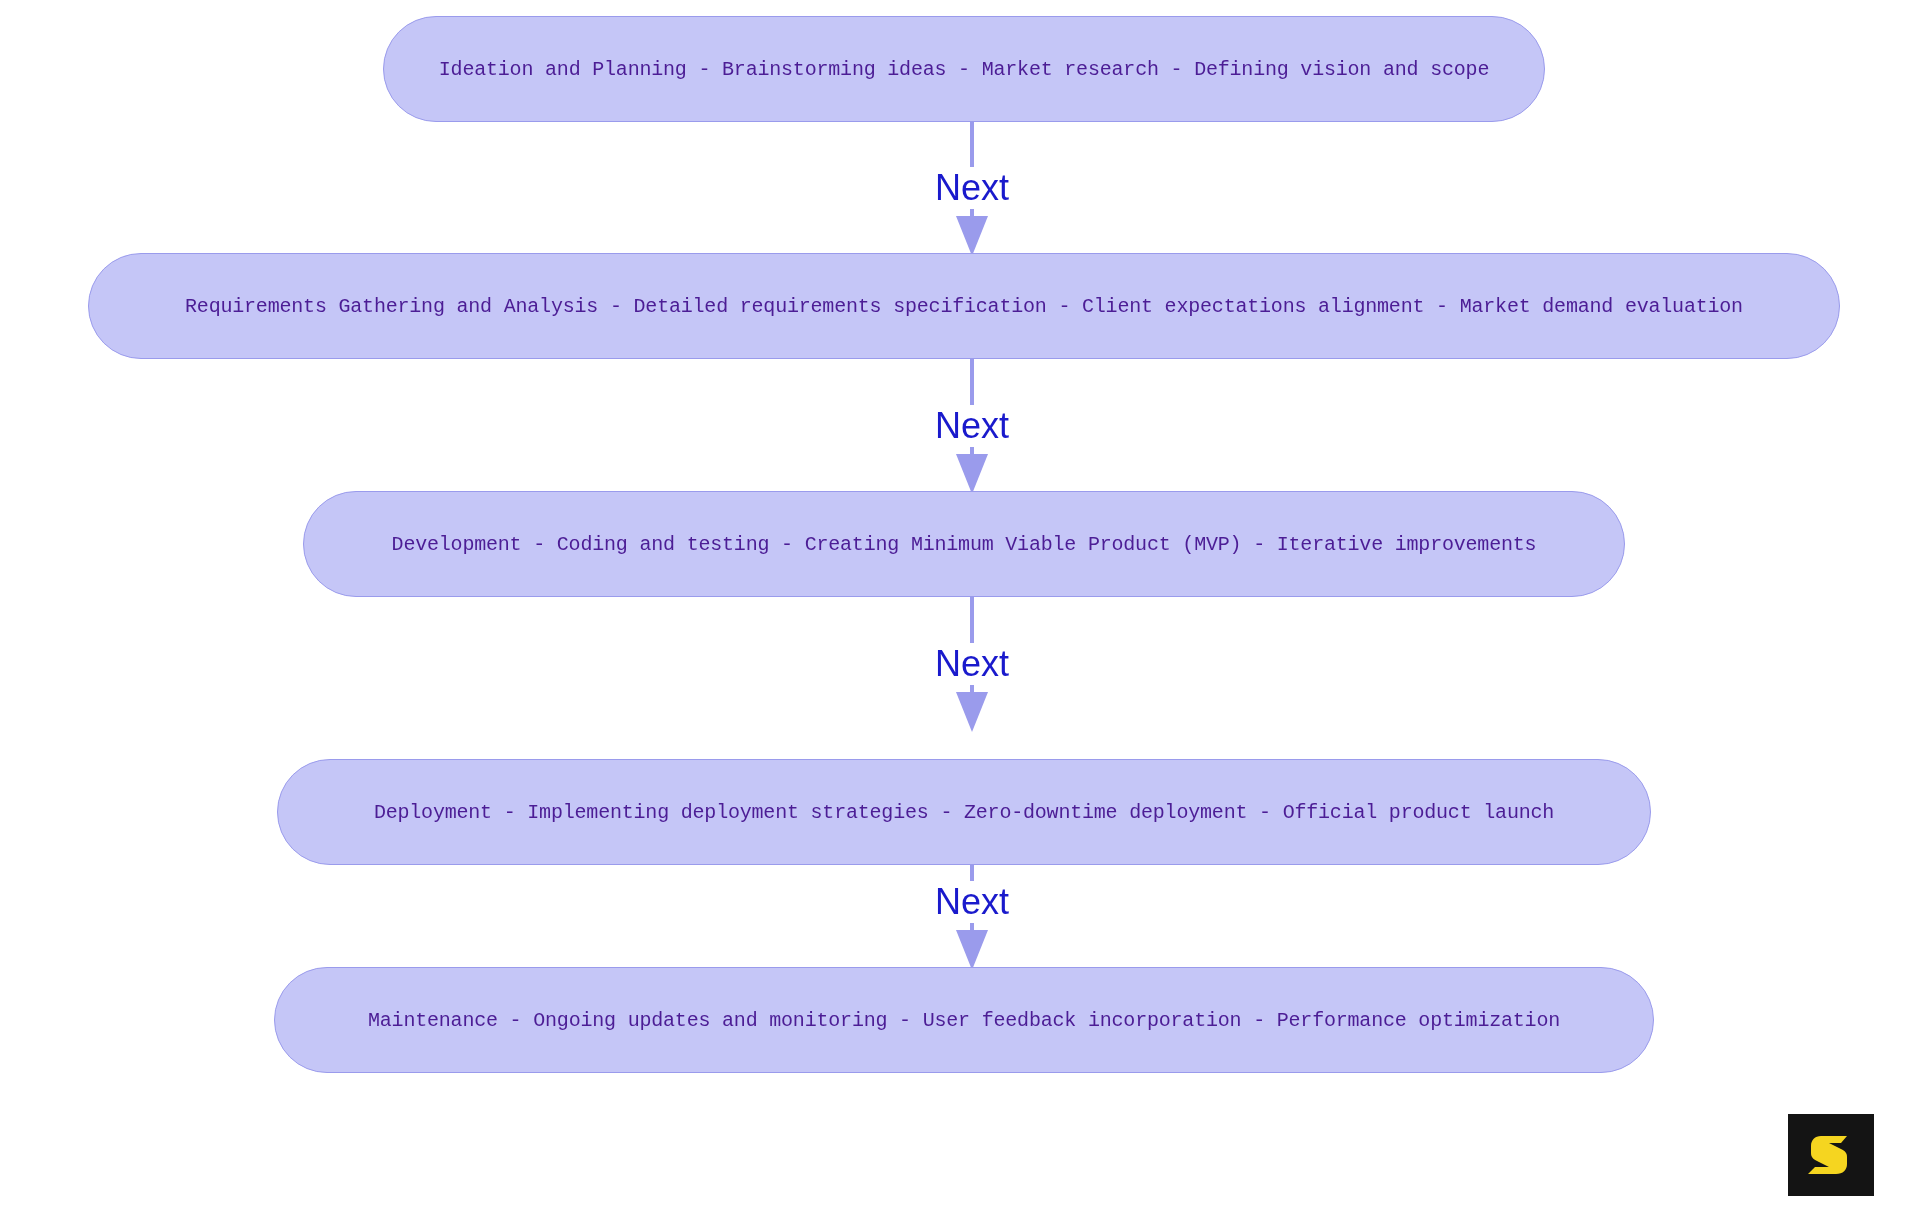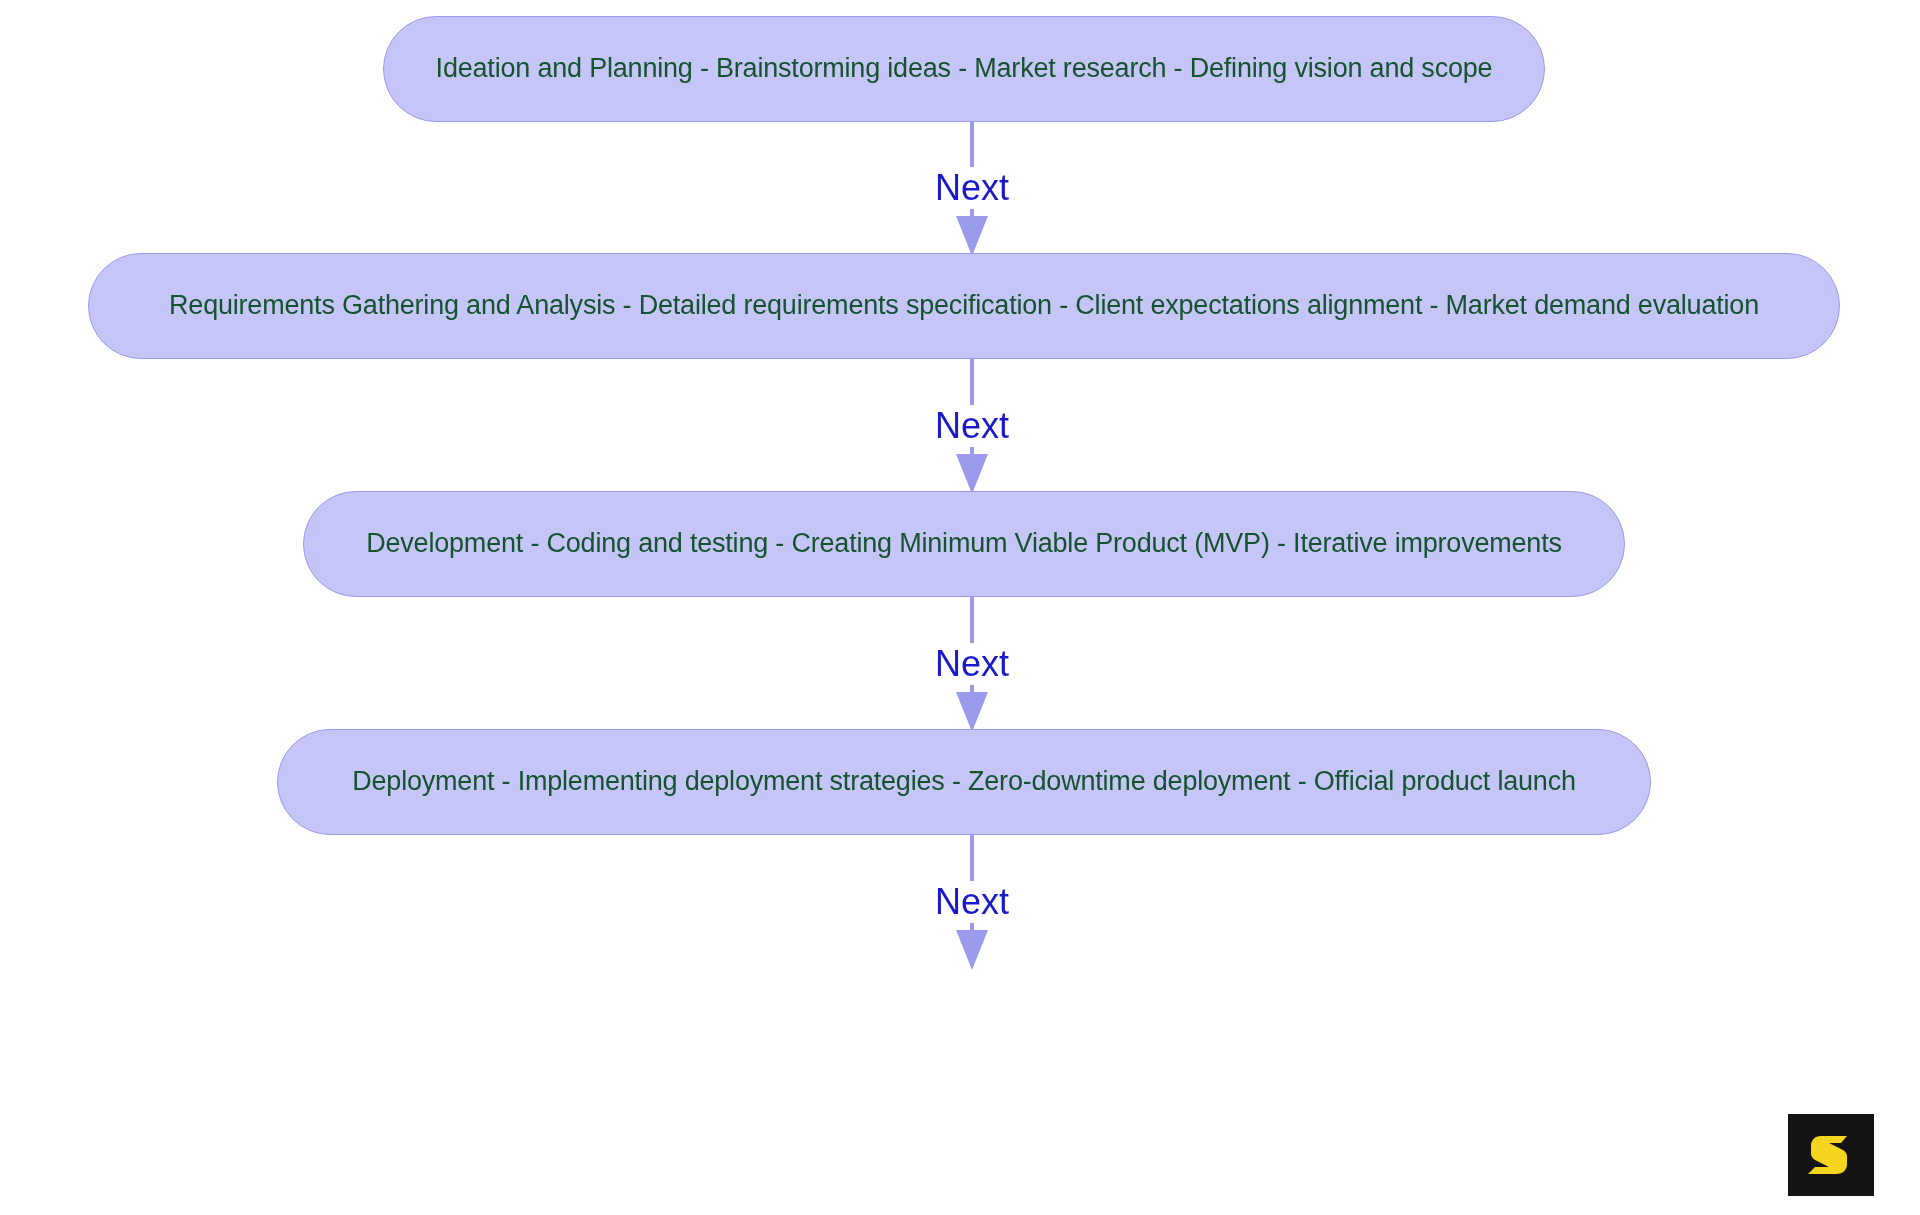--- a/index.html
+++ b/index.html
@@ -36,23 +36,23 @@
     box-sizing: border-box;
     background: #c5c6f7;
     border: 1px solid #9a9bec;
     border-radius: 999px;
     display: flex;
     align-items: center;
     justify-content: center;
     padding: 0 34px;
   }
   .node-label {
-    color: #14532d;
-    font-family: Liberation Sans, sans-serif;
-    font-size: 27px;
+    color: #4c1d95;
+    font-family: Liberation Mono, monospace;
+    font-size: 20px;
     line-height: 1.15;
     white-space: nowrap;
     letter-spacing: -0.2px;
   }
 
   .edge-label {
     position: absolute;
     transform: translate(-50%, -50%);
     color: #1a1acc;
     font-family: "Liberation Sans", sans-serif;
@@ -106,24 +106,27 @@
   </div>
 
   <div class="node" id="node-development" style="left:303px; top:491px; width:1322px; height:106px;">
     <span class="node-label">Development - Coding and testing - Creating Minimum Viable Product (MVP) - Iterative improvements</span>
   </div>
 
   <div class="node" id="node-requirements" style="left:88px; top:253px; width:1752px; height:106px;">
     <span class="node-label">Requirements Gathering and Analysis - Detailed requirements specification - Client expectations alignment - Market demand evaluation</span>
   </div>
 
-  <div class="node" id="node-deployment" style="left:277px; top:729px; width:1374px; height:106px;">
+  <div class="node" id="node-deployment" style="left:277px; top:759px; width:1374px; height:106px;">
     <span class="node-label">Deployment - Implementing deployment strategies - Zero-downtime deployment - Official product launch</span>
   </div>
 
+  <div class="node" id="node-maintenance" style="left:274px; top:967px; width:1380px; height:106px;">
+    <span class="node-label">Maintenance - Ongoing updates and monitoring - User feedback incorporation - Performance optimization</span>
+  </div>
 
   <div class="edge-label" style="left:972px; top:188px;">Next</div>
   <div class="edge-label" style="left:972px; top:426px;">Next</div>
   <div class="edge-label" style="left:972px; top:664px;">Next</div>
   <div class="edge-label" style="left:972px; top:902px;">Next</div>
 
   <div class="brand-logo">
     <svg width="56" height="56" viewBox="0 0 56 56" xmlns="http://www.w3.org/2000/svg">
       <path d="M44 9 L18 9 C12 9 8 13 8 19 L8 26 C8 30 10 32 14 34 L26 40 L12 40 L5 47 L33 47 C40 47 44 43 44 37 L44 30 C44 26 42 24 38 22 L26 16 L38 16 Z" fill="#f5d520"></path>
     </svg>

